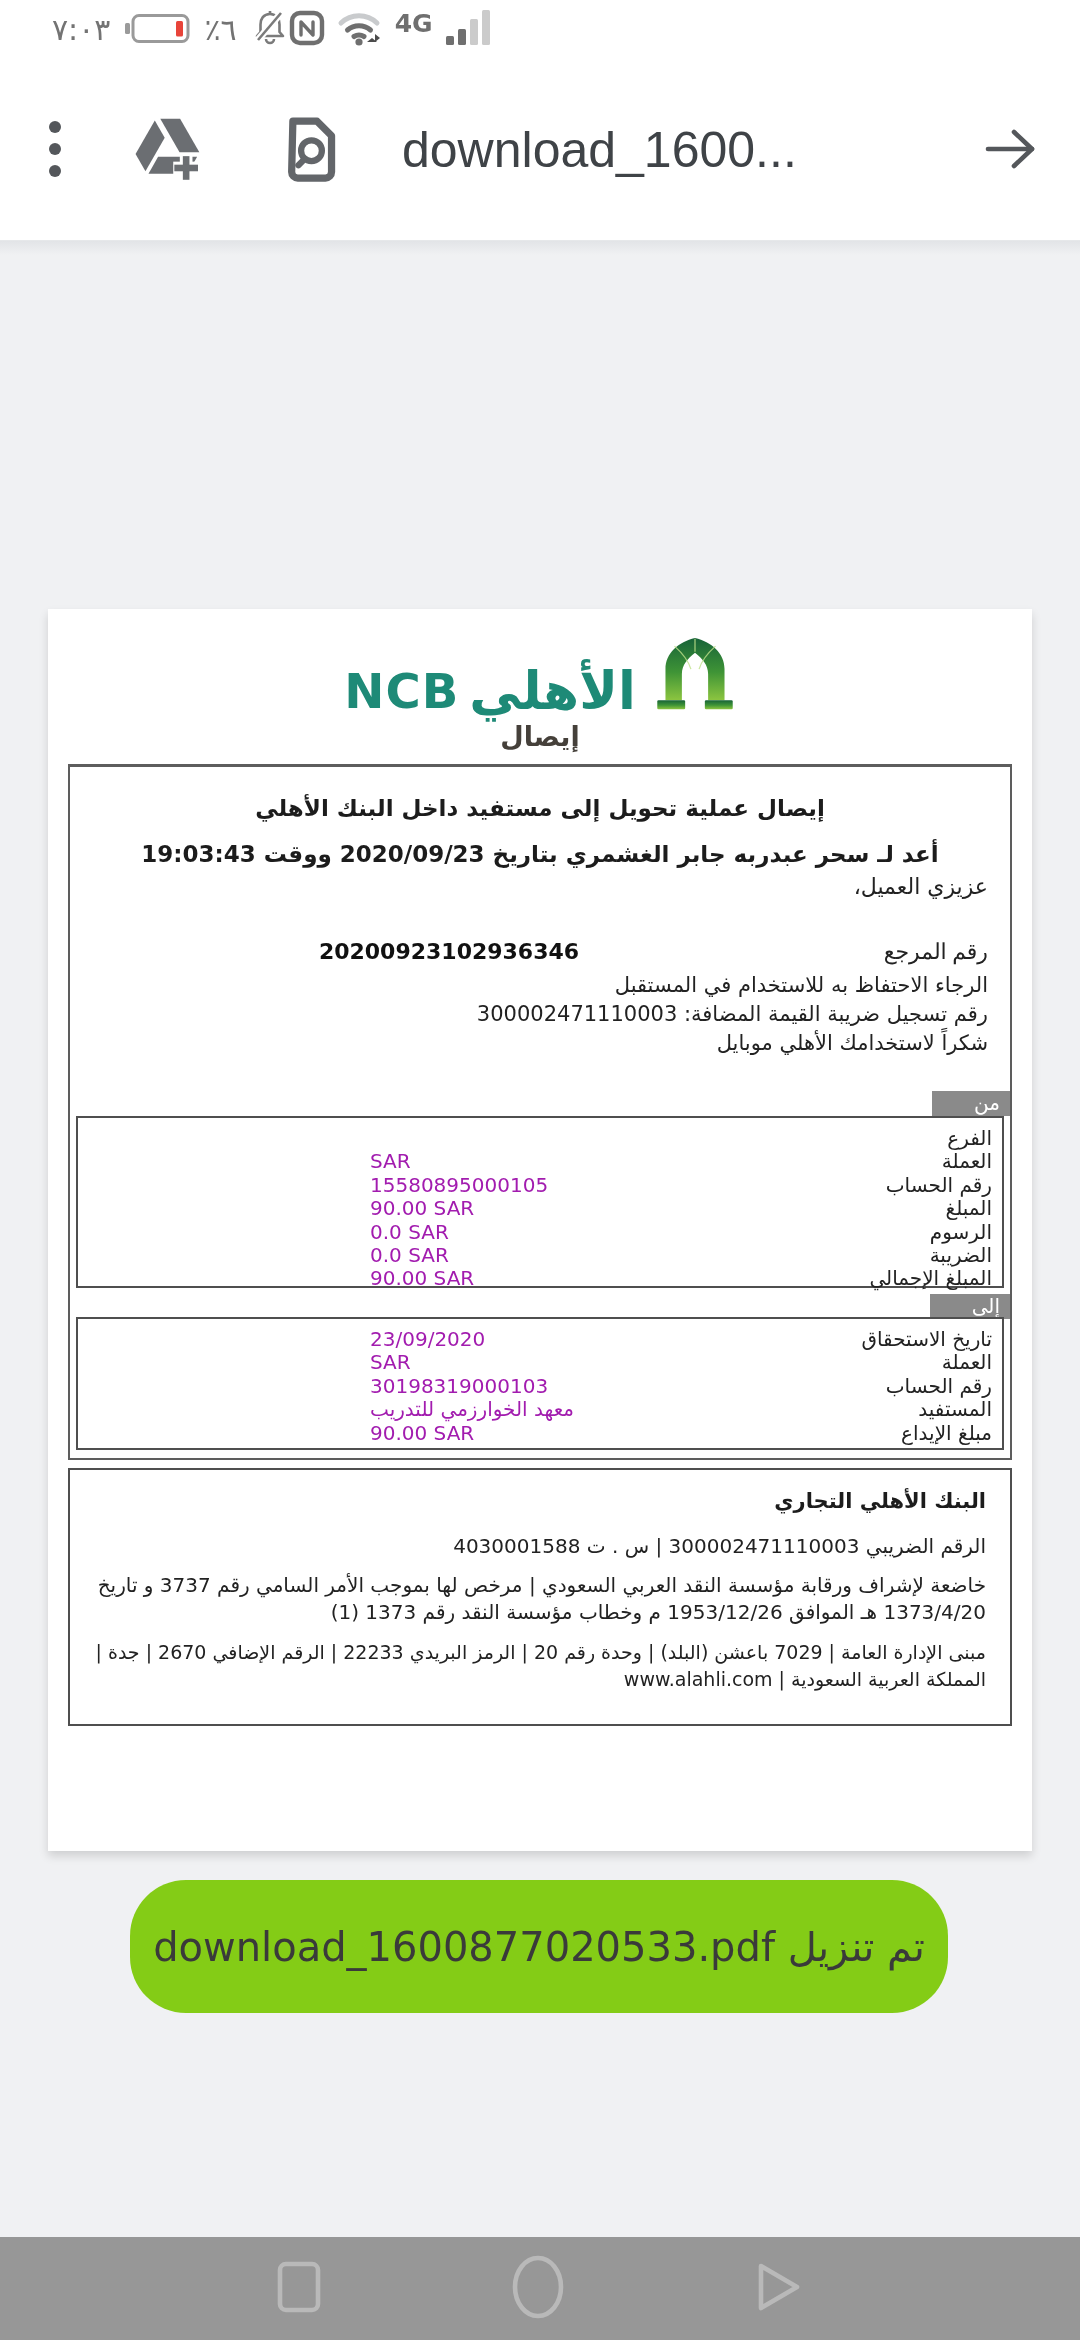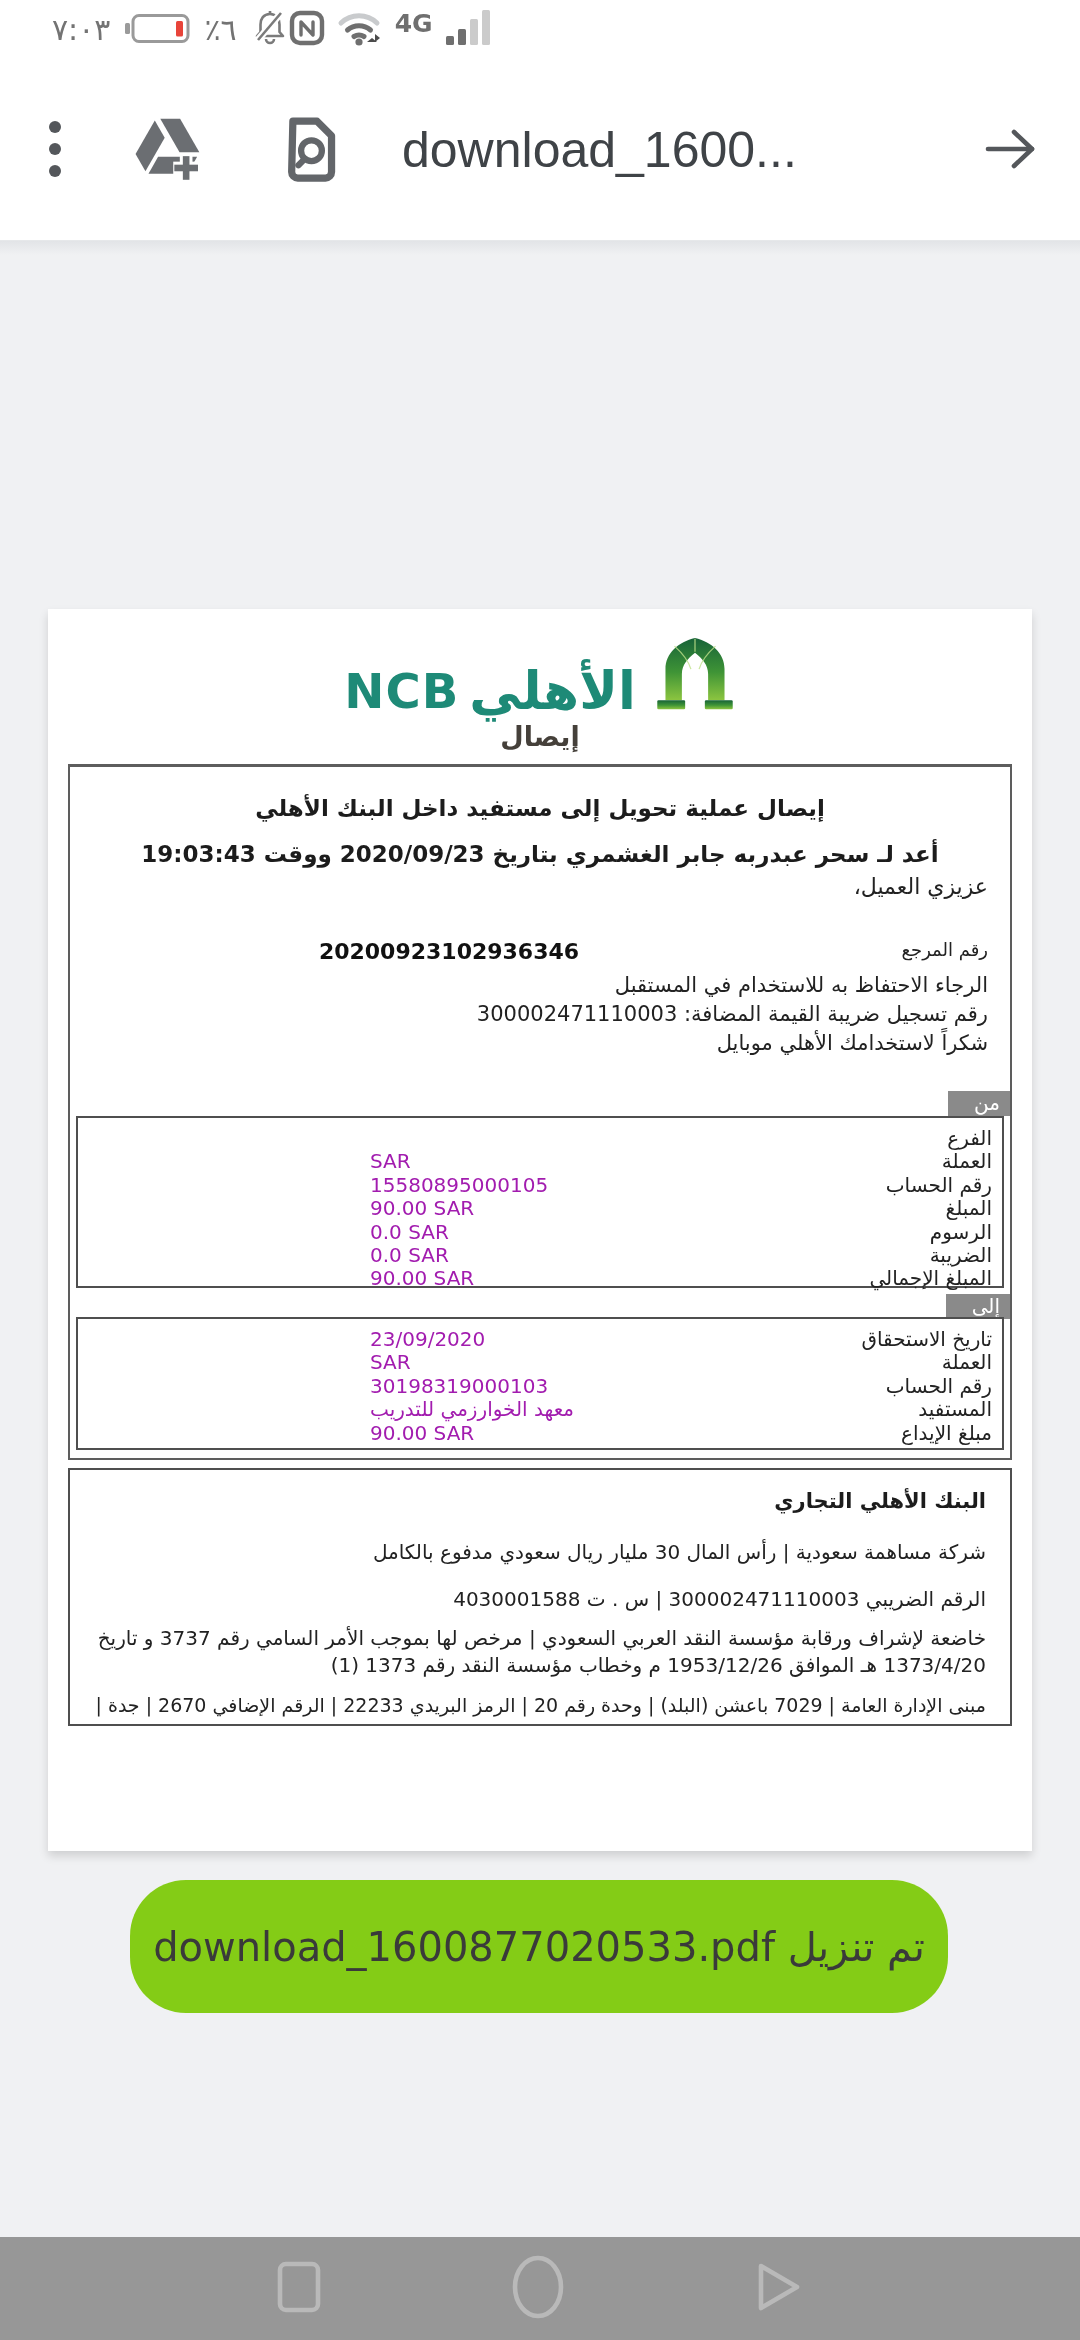--- a/index.html
+++ b/index.html
@@ -33,29 +33,29 @@
   .logo-text{display:flex;align-items:center;gap:10px;direction:rtl;line-height:1;}
   .logo-ar{font-size:52px;font-weight:bold;color:#1e8a77;}
   .logo-ncb{font-size:48px;font-weight:bold;color:#1e8a77;letter-spacing:1px;}
   .receipt-word{text-align:center;font-size:27px;font-weight:bold;color:#45403a;margin-top:4px;}
   .outer-box{box-sizing:border-box;margin:12px 20px 0 20px;height:696px;
              border:2px solid #5d5d5d;border-top-width:3px;overflow:hidden;}
   .rc-h1{margin-top:28px;text-align:center;font-size:23px;font-weight:bold;color:#1c1c1c;}
   .rc-h2{margin-top:20px;text-align:center;font-size:23px;font-weight:bold;color:#1c1c1c;}
   .greeting{margin-top:7px;padding:0 22px;text-align:right;font-size:22px;color:#222;}
   .ref-row{margin-top:40px;position:relative;height:26px;}
-  .ref-label{position:absolute;right:22px;top:0;font-size:18px;color:#222;}
+  .ref-label{position:absolute;right:22px;top:0;font-size:22px;color:#222;font-family:Liberation Serif, serif;}
   .ref-val{position:absolute;left:219px;top:0;width:320px;text-align:center;
            font-size:22px;font-weight:bold;color:#111;direction:ltr;}
   .note{padding:0 22px;text-align:right;font-size:21px;color:#222;line-height:29px;}
   .note.first{margin-top:6px;}
   .tab-row{margin-top:33px;text-align:right;padding-left:0;direction:rtl;height:25px;}
   .tab-row.totab{margin-top:6px;height:23px;}
   .sec-tab{display:inline-block;background:#8a8a8a;color:#fff;font-size:20px;line-height:25px;
-           padding:0 10px 0 26px;margin-left:16px;}
+           padding:0 10px 0 42px;margin-left:16px;}
   .sec-box{box-sizing:border-box;margin:0 6px;border:2px solid #4f4f4f;position:relative;
            padding:9px 0 9px 0;}
   .sec-box.frombox{height:172px;}
   .sec-box.tobox{height:133px;}
   .drow{position:relative;height:22px;margin-bottom:1.4px;}
   .drow .lbl{position:absolute;right:10px;top:0;font-size:20px;color:#222;line-height:22px;}
   .drow .val{position:absolute;left:292px;top:0;width:320px;text-align:left;
              font-size:20px;color:#a21caf;line-height:22px;direction:ltr;}
   .drow .val.ar{direction:rtl;}
   
@@ -285,21 +285,20 @@
         </div>
         <div class="drow">
           <span class="lbl">مبلغ الإيداع</span>
           <span class="val">90.00 SAR</span>
         </div>
       </div>
     </div>
 
     <div class="footer-box">
       <div class="fb-bank">البنك الأهلي التجاري</div>
-      <div class="fb-line fb-l1">شركة مساهمة سعودية | رأس المال 30 مليار ريال سعودي مدفوع بالكامل</div>
       <div class="fb-line fb-l2">الرقم الضريبي 300002471110003 | س . ت 4030001588</div>
       <div class="fb-line fb-l3">خاضعة لإشراف ورقابة مؤسسة النقد العربي السعودي | مرخص لها بموجب الأمر السامي رقم 3737 و تاريخ 1373/4/20 هـ الموافق 1953/12/26 م وخطاب مؤسسة النقد رقم 1373 (1)</div>
       <div class="fb-line fb-l4">مبنى الإدارة العامة | 7029 باعشن (البلد) | وحدة رقم 20 | الرمز البريدي 22233 | الرقم الإضافي 2670 | جدة | المملكة العربية السعودية | www.alahli.com</div>
     </div>
   </div>
 
   <div class="toast">
     <span class="toast-text">تم تنزيل download_1600877020533.pdf</span>
   </div>
 </div>

